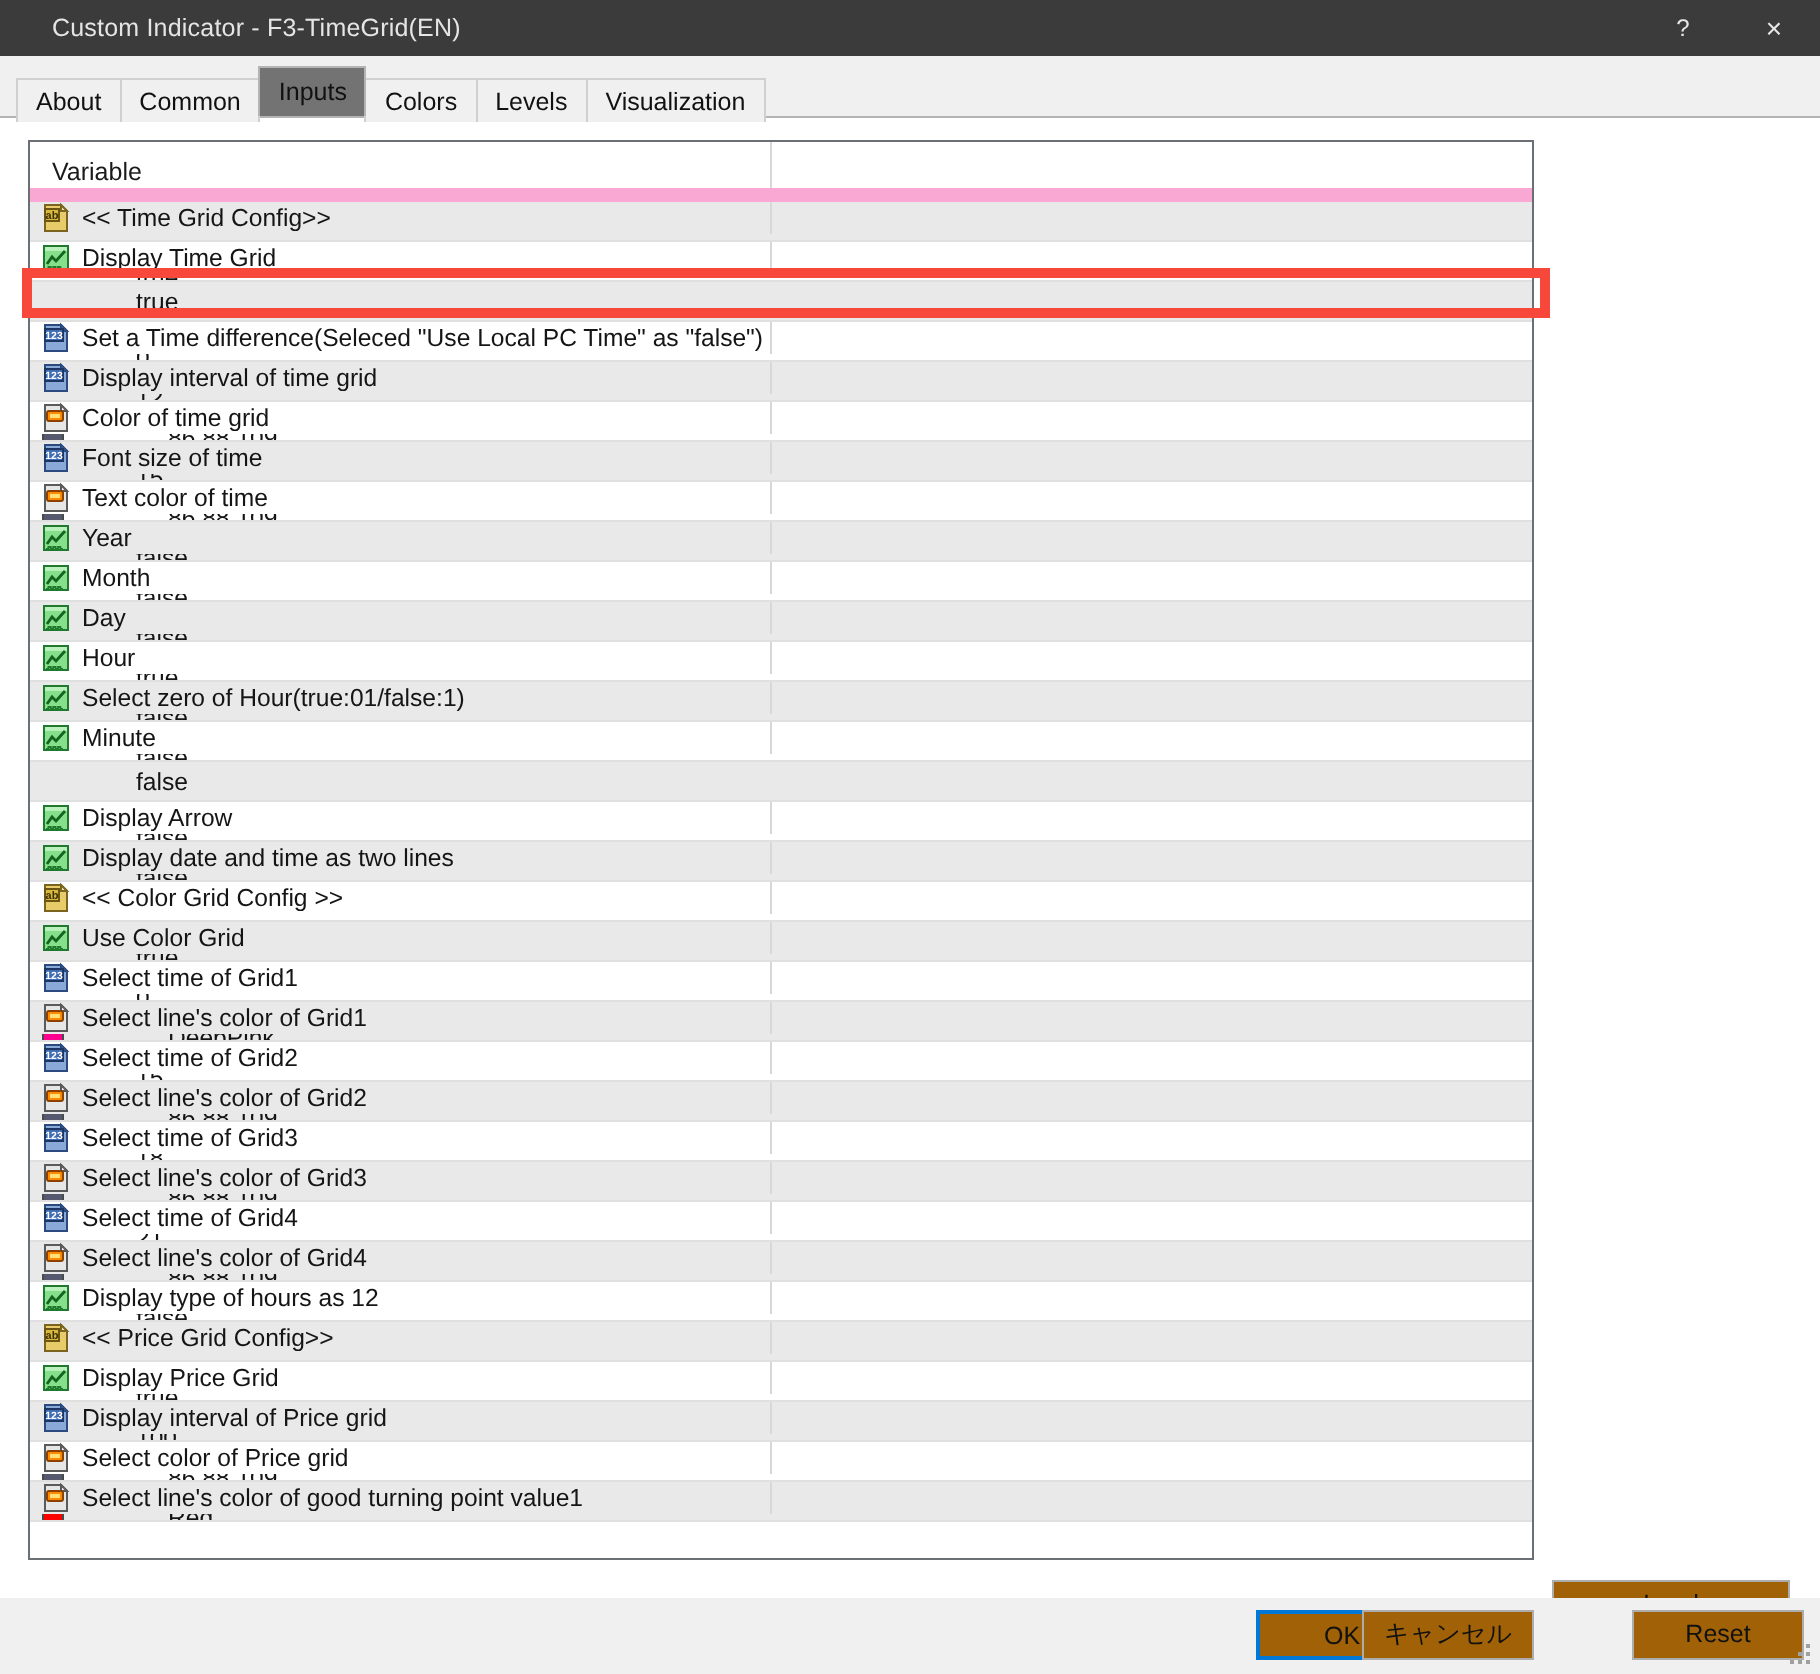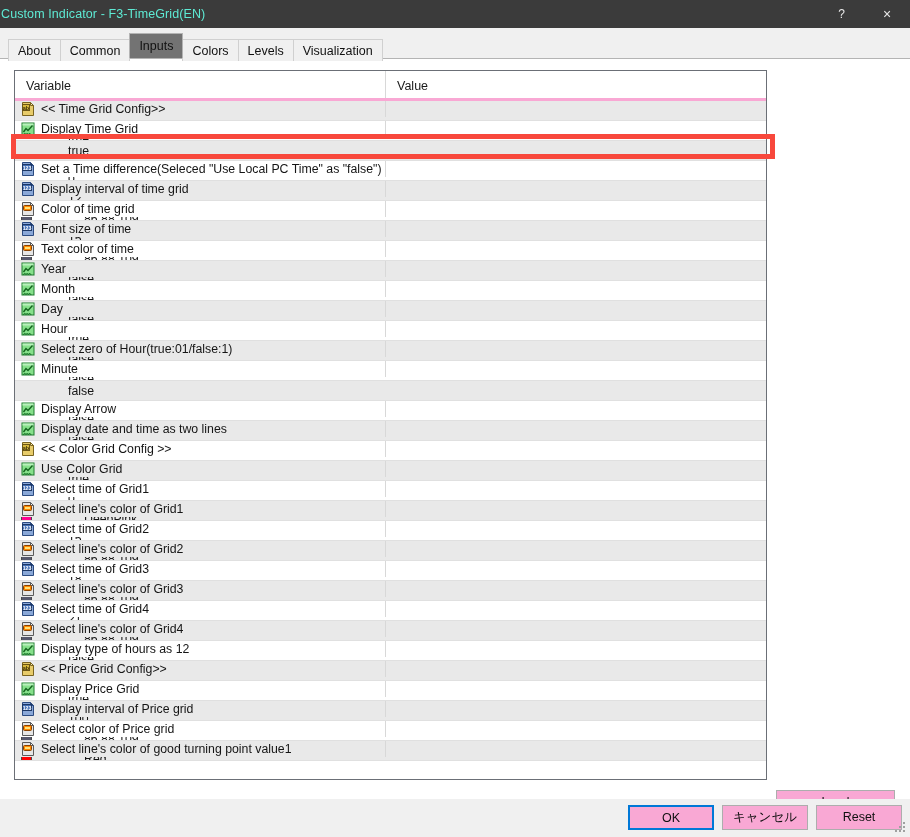--- a/index.html
+++ b/index.html
@@ -19,23 +19,23 @@
 
   
   .titlebar {
     height: 28px;
     background: #3b3b3b;
     display: flex;
     align-items: center;
     position: relative;
   }
   .titlebar .title {
-    color: #5eead4;
+    color: #e5e5e5;
     font-size: 12.5px;
-    padding-left: 1px;
+    padding-left: 26px;
     letter-spacing: 0.1px;
   }
   .titlebar .sys {
     position: absolute;
     right: 0;
     top: 0;
     height: 28px;
     display: flex;
   }
   .sysbtn {
@@ -114,21 +114,21 @@
   .grid-inner {
     position: relative;
     width: 751px;
     height: 708px;
   }
 
   .hdr {
     display: flex;
     height: 30px;
     background: #ffffff;
-    border-bottom: 3px solid #f9a8d4;
+    border-bottom: 7px solid #f9a8d4;
     box-sizing: border-box;
   }
   .hdr .cell {
     font-size: 12.5px;
     color: #1a1a1a;
     padding-left: 11px;
     line-height: 30px;
     box-sizing: border-box;
   }
   .hdr .c-var { width: 371px; border-right: 1px solid #d8d8d8; }
@@ -200,21 +200,21 @@
     width: 764px;
     height: 25px;
     border: 5px solid #f8483c;
     box-sizing: border-box;
     pointer-events: none;
     z-index: 10;
   }
 
   
   .btn {
-    background: #f9a8d4;
+    background: #a16207;
     border: 1px solid #adadad;
     font-size: 12.5px;
     color: #111;
     text-align: center;
     box-sizing: border-box;
     font-family: "Liberation Sans", sans-serif;
   }
 
   .side-btns {
     position: absolute;
@@ -239,21 +239,21 @@
     background: #f0f0f0;
   }
   .footer .btn {
     position: absolute;
     top: 6px;
     width: 86px;
     height: 25px;
     line-height: 23px;
   }
   .btn-ok      { left: 628px; border: 2px solid #0078d7; line-height: 21px; }
-  .btn-cancel  { left: 722px; }
+  .btn-cancel  { left: 681px; }
   .btn-reset   { left: 816px; }
 
   .grip {
     position: absolute;
     right: 3px;
     bottom: 3px;
     width: 12px;
     height: 12px;
   }
   .grip i {
@@ -284,21 +284,20 @@
       <div class="tab"><span>Visualization</span></div>
     </div>
 </div>
 
 <div class="content">
 
   <div class="grid-wrap">
     <div class="grid-inner">
       <div class="hdr">
         <div class="cell c-var">Variable</div>
-        <div class="cell c-val">Value</div>
       </div>
       <div id="rows-host">
           <div class="row alt">
             <div class="cell-var">
               <svg class="ic" viewBox="0 0 16 16">
                 <path d="M2.5 1.5h8l3 3v10h-11z" fill="#e8cc6a" stroke="#7a6420" stroke-width="1"></path>
                 <path d="M10.5 1.5v3h3z" fill="#f6ecb4" stroke="#7a6420" stroke-width="1"></path>
                 <rect x="2.5" y="3.5" width="7" height="6" fill="#d9b93c" stroke="#6b5514" stroke-width="1"></rect>
                 <text x="6" y="8.6" font-family="Liberation Sans, sans-serif" font-size="5.5" font-weight="bold" fill="#3b2f06" text-anchor="middle">ab</text>
               </svg>

